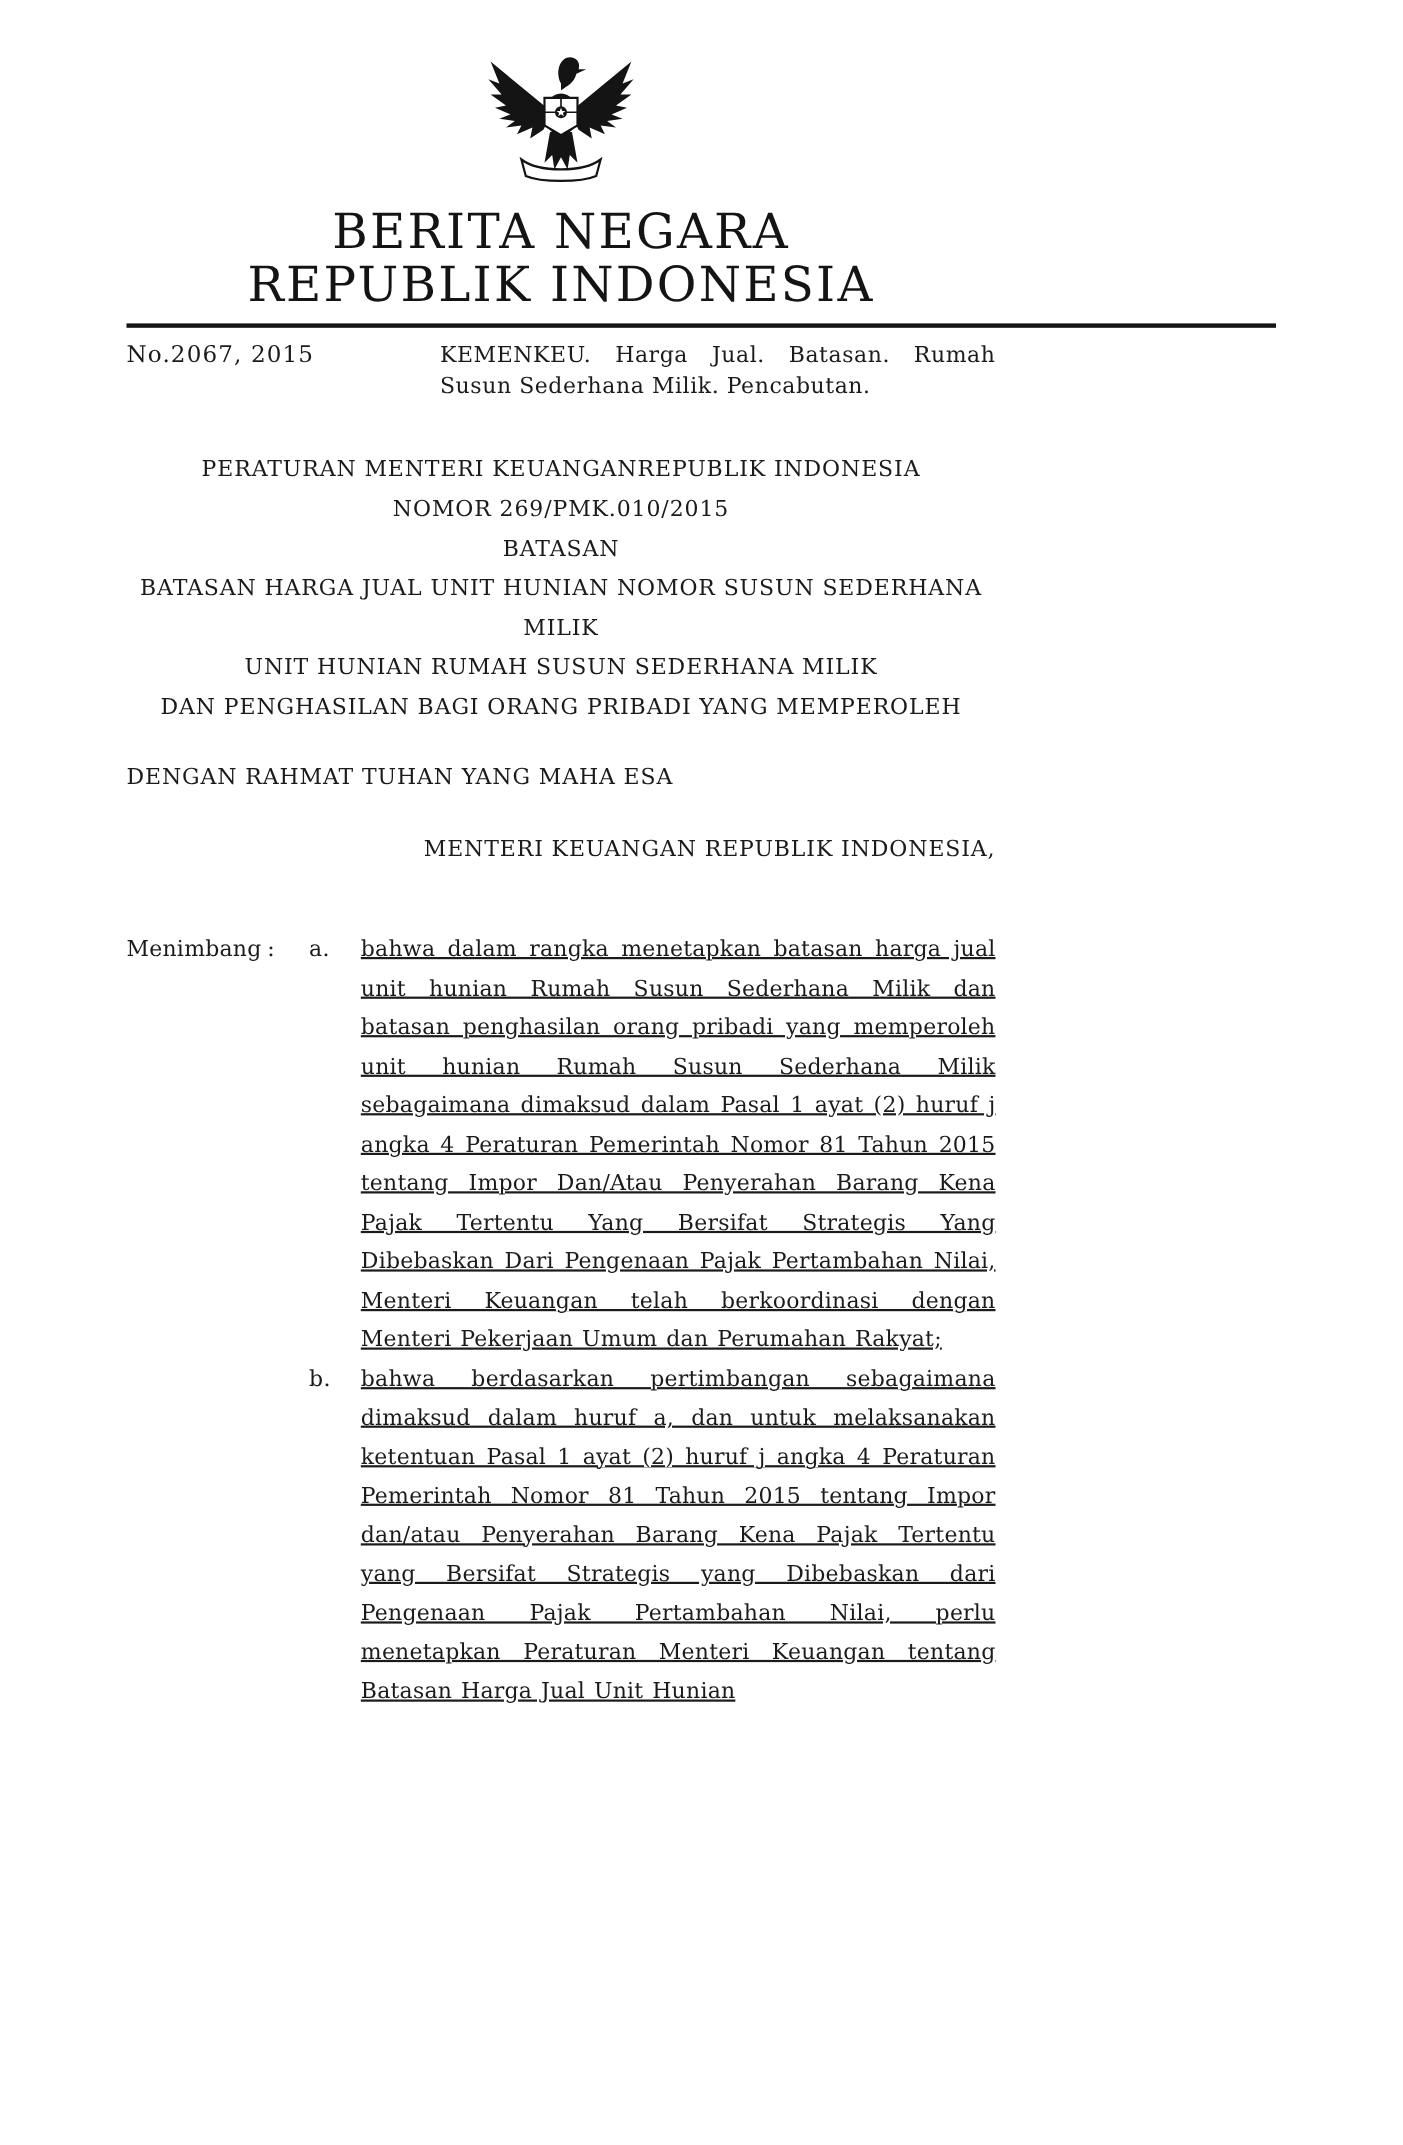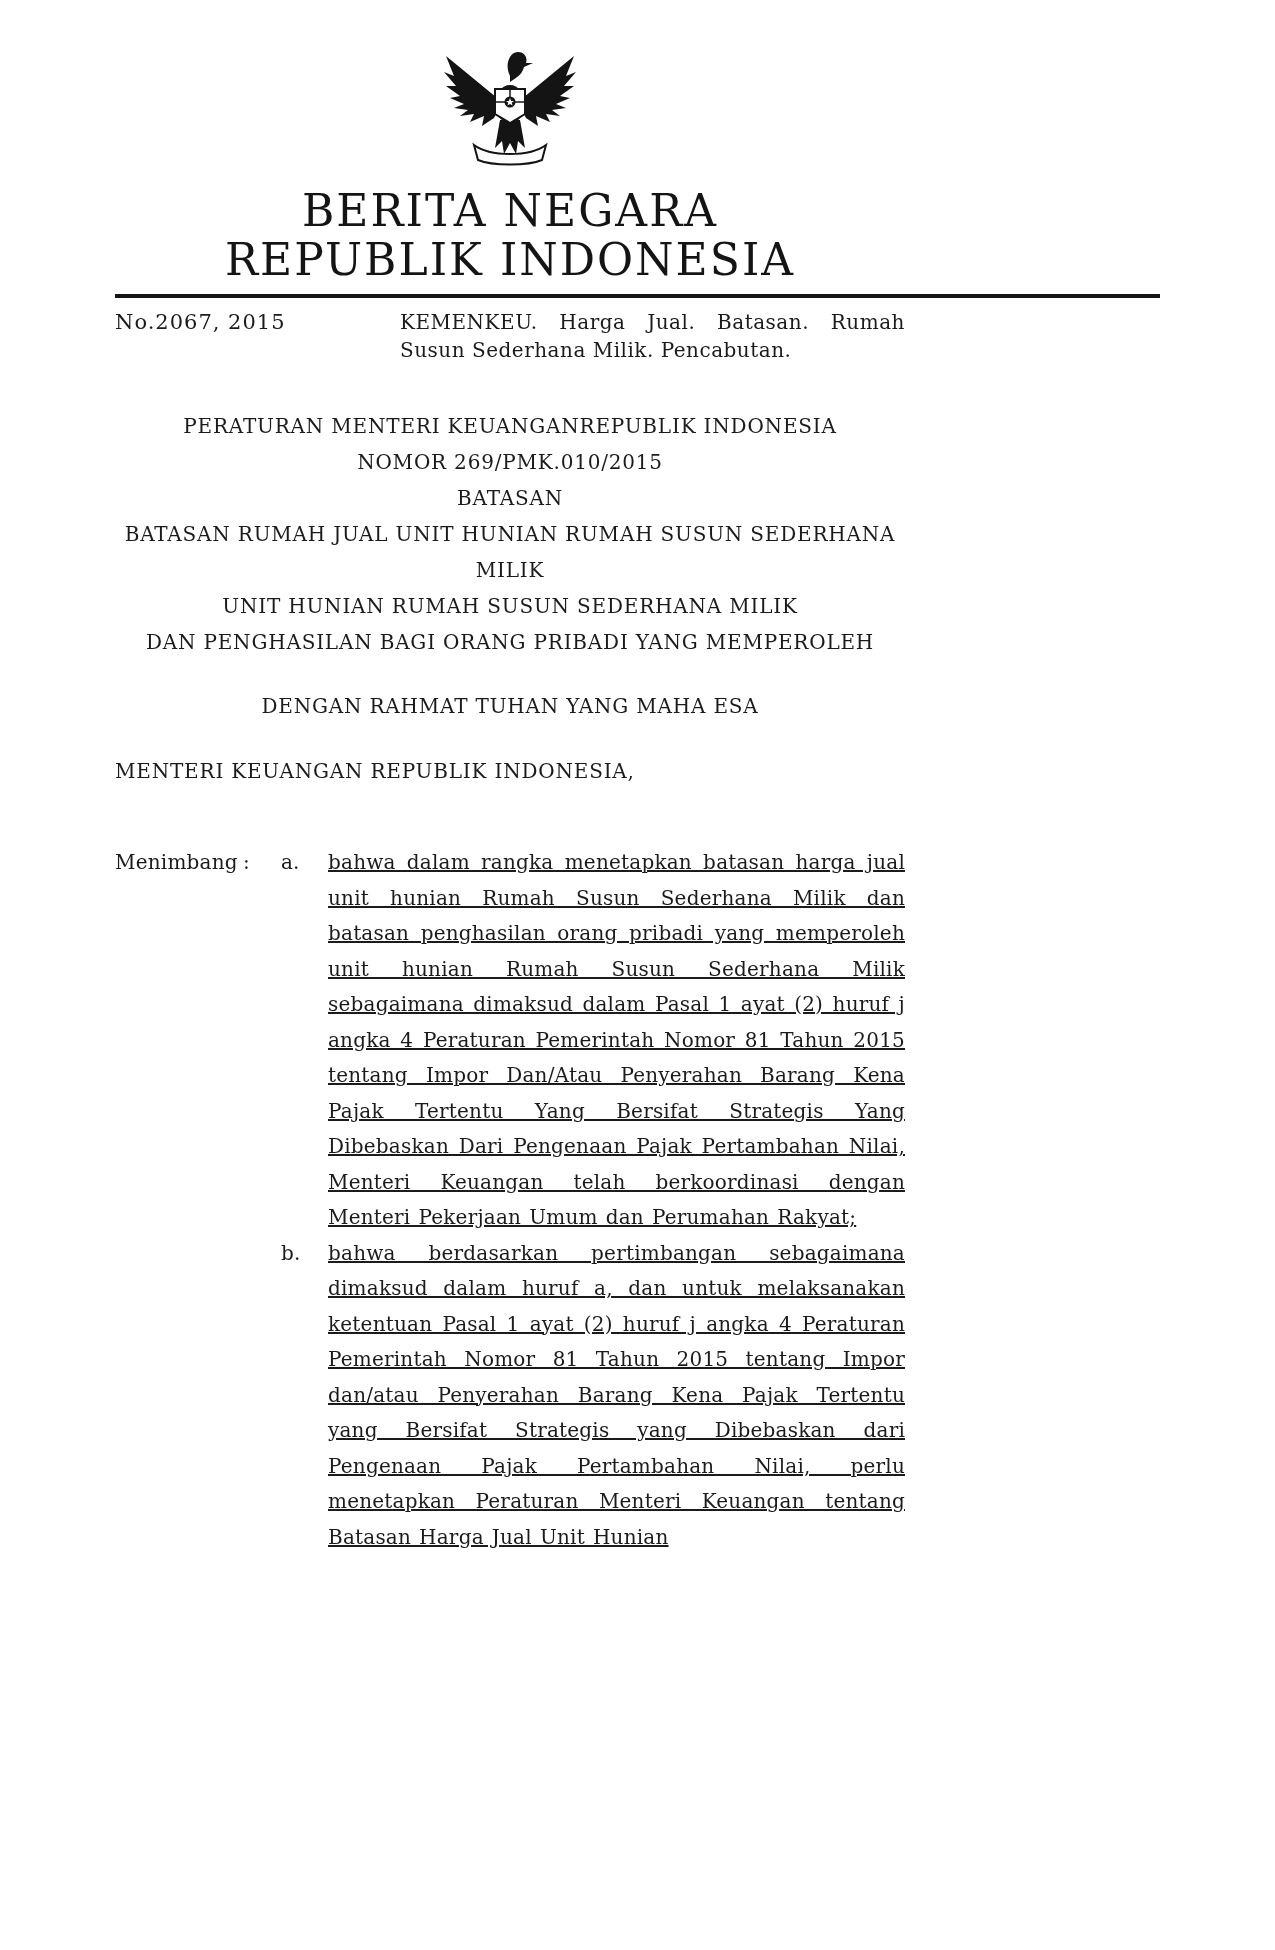--- a/index.html
+++ b/index.html
@@ -58,28 +58,27 @@
   }
   .heading-block {
     margin-top: 44px;
     text-align: center;
     font-size: 20px;
     letter-spacing: 0.8px;
     line-height: 36px;
   }
   .invocation {
     margin-top: 28px;
-    text-align: center;
     font-size: 20px;
     letter-spacing: 0.8px;
     line-height: 36px;
   }
   .authority {
     margin-top: 29px;
-    text-align: left;
+    text-align: right;
     font-size: 20px;
     letter-spacing: 0.8px;
     line-height: 36px;
   }
   .consider {
     display: flex;
     margin-top: 56px;
     font-size: 20px;
     line-height: 35.5px;
     letter-spacing: 0.2px;
@@ -141,21 +140,21 @@
 
     <div class="meta-row">
       <div class="issue-no">No.2067, 2015</div>
       <div class="subject">KEMENKEU. Harga Jual. Batasan. Rumah Susun Sederhana Milik. Pencabutan.</div>
     </div>
 
     <div class="heading-block">
       <div>PERATURAN MENTERI KEUANGANREPUBLIK INDONESIA</div>
       <div>NOMOR 269/PMK.010/2015</div>
       <div>BATASAN</div>
-      <div>BATASAN RUMAH JUAL UNIT HUNIAN RUMAH SUSUN SEDERHANA MILIK</div>
+      <div>BATASAN HARGA JUAL UNIT HUNIAN NOMOR SUSUN SEDERHANA MILIK</div>
       <div>UNIT HUNIAN RUMAH SUSUN SEDERHANA MILIK</div>
       <div>DAN PENGHASILAN BAGI ORANG PRIBADI YANG MEMPEROLEH</div>
     </div>
 
     <div class="invocation">DENGAN RAHMAT TUHAN YANG MAHA ESA</div>
 
     <div class="authority">MENTERI KEUANGAN REPUBLIK INDONESIA,</div>
 
     <div class="consider">
       <div class="c-label">Menimbang</div>

